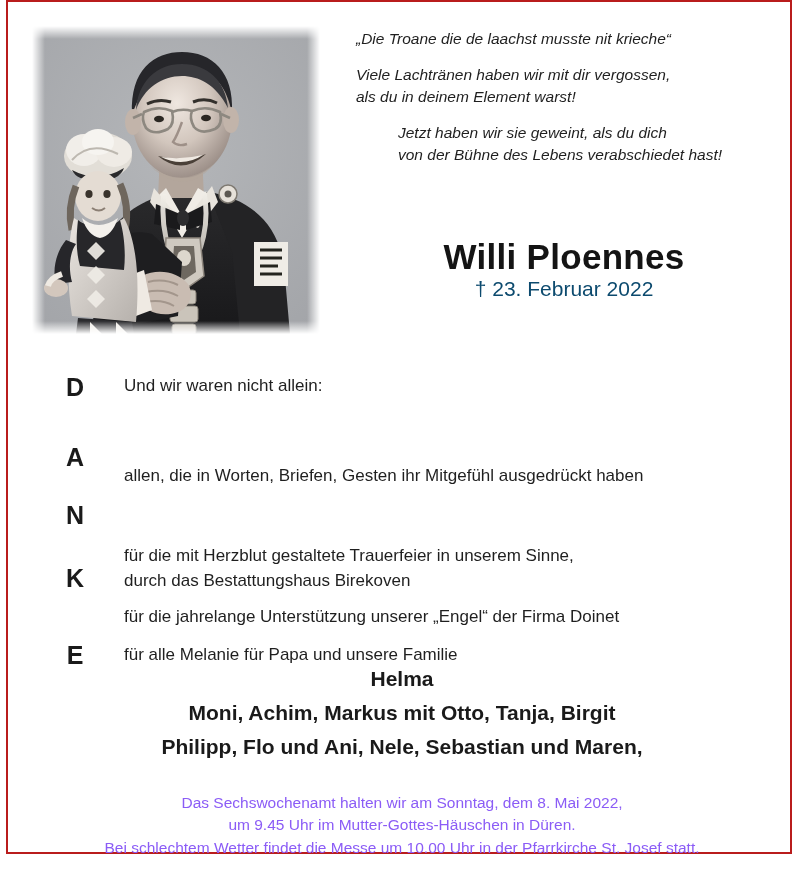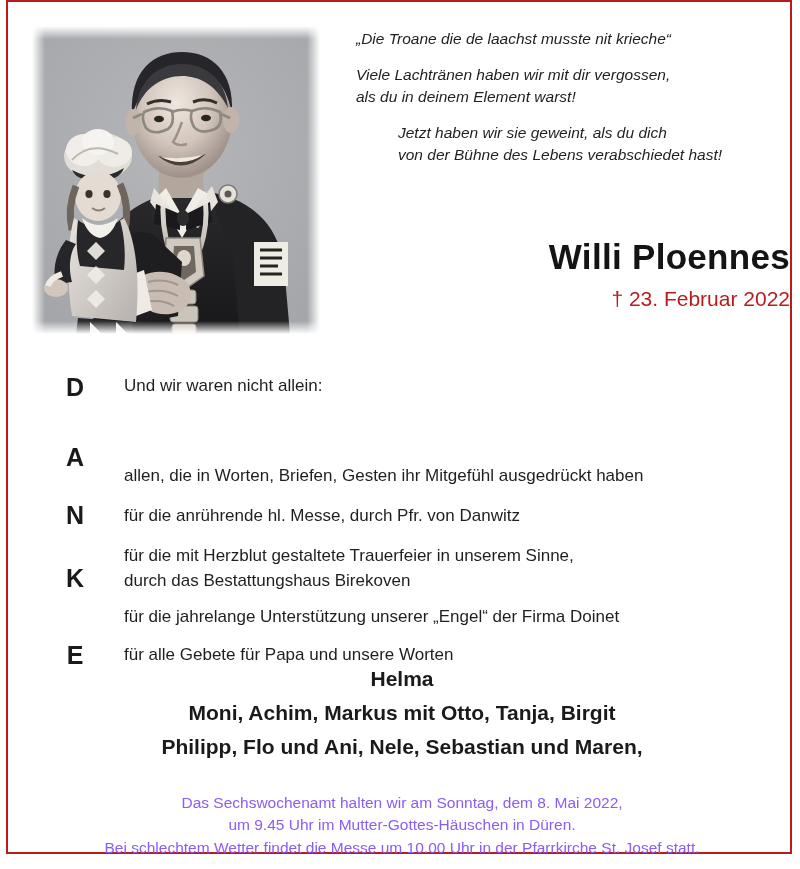--- a/index.html
+++ b/index.html
@@ -64,33 +64,32 @@
   .poem .stanza { margin-bottom: 14px; }
   .poem .stanza:last-child { margin-bottom: 0; margin-left: 42px; }
   .poem .line { white-space: nowrap; }
 
   
   .name-block {
     position: absolute;
     left: 330px;
     top: 236px;
     width: 452px;
-    text-align: right;
+    text-align: center;
   }
   .deceased-name {
     font-size: 35px;
     font-weight: bold;
     letter-spacing: 0.3px;
     color: #141414;
     line-height: 1.1;
   }
   .death-date {
-    margin-top: 10px;
     font-size: 21px;
-    color: #b91c1c;
+    color: #0c4a6e;
   }
 
   
   .danke {
     position: absolute;
     left: 24px;
     top: 372px;
     width: 740px;
   }
   .danke-row {
@@ -332,43 +331,40 @@
     </div>
 
     <div class="danke-row r2">
       <div class="danke-text">
         <div class="tline">allen, die in Worten, Briefen, Gesten ihr Mitgefühl ausgedrückt haben</div>
       </div>
     </div>
 
     <div class="danke-row r3">
       <div class="acrostic">N</div>
-      <div class="danke-text">
-        <div class="tline">für die anrührende hl. Messe, durch Pfr. von Danwitz</div>
-      </div>
     </div>
 
     <div class="danke-row r4">
       <div class="acrostic">K</div>
       <div class="danke-text">
         <div class="tline">für die mit Herzblut gestaltete Trauerfeier in unserem Sinne,</div>
         <div class="tline">durch das Bestattungshaus Birekoven</div>
       </div>
     </div>
 
     <div class="danke-row r5">
       <div class="danke-text">
         <div class="tline">für die jahrelange Unterstützung unserer „Engel“ der Firma Doinet</div>
       </div>
     </div>
 
     <div class="danke-row r6">
       <div class="acrostic">E</div>
       <div class="danke-text">
-        <div class="tline">für alle Gebete für Papa und unsere Worten</div>
+        <div class="tline">für alle Melanie für Papa und unsere Familie</div>
       </div>
     </div>
 
   </div>
 
   <div class="signers">
     <div>Helma</div>
     <div>Moni, Achim, Markus mit Otto, Tanja, Birgit</div>
     <div>Philipp, Flo und Ani, Nele, Sebastian und Maren,</div>
   </div>

